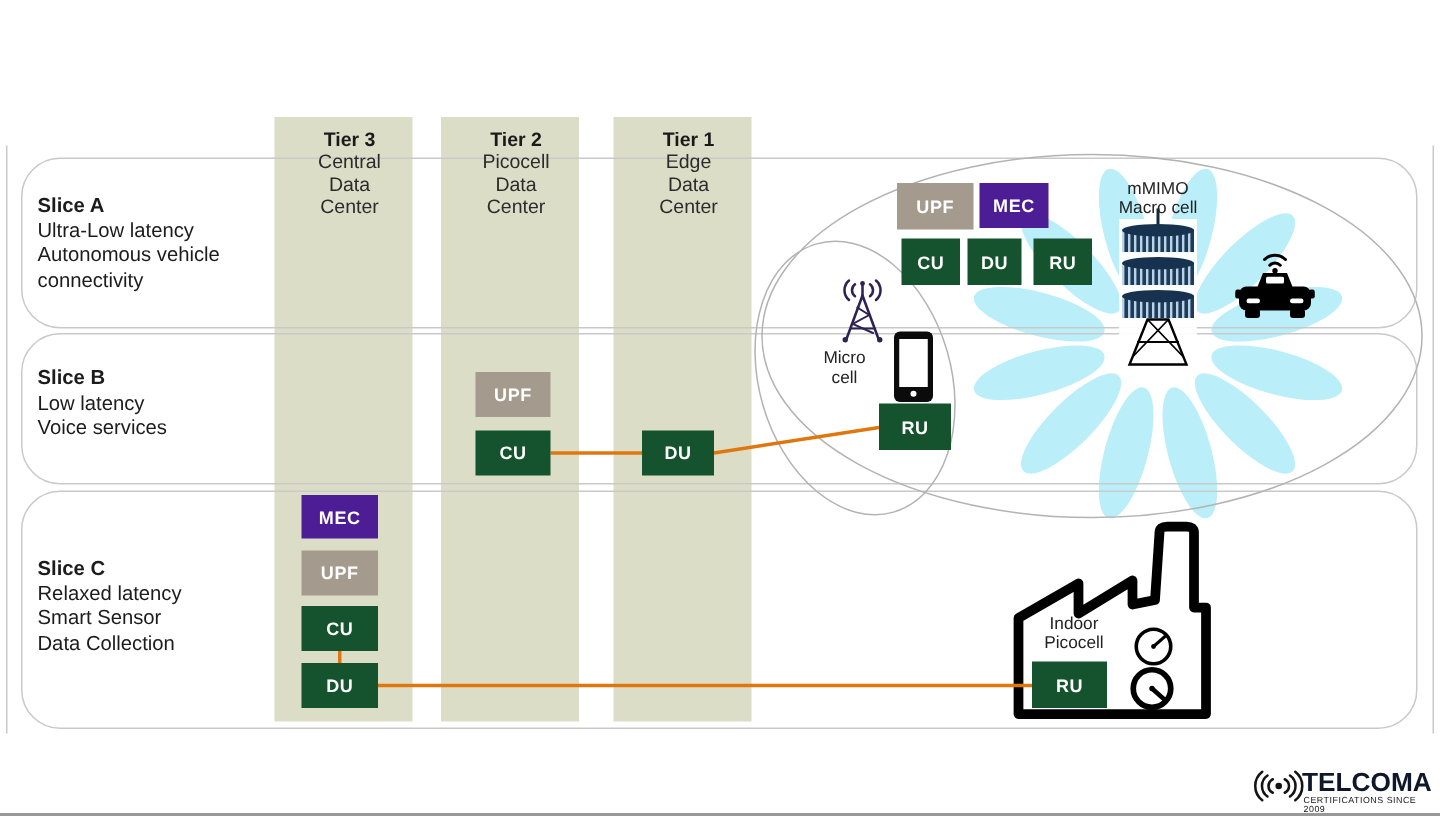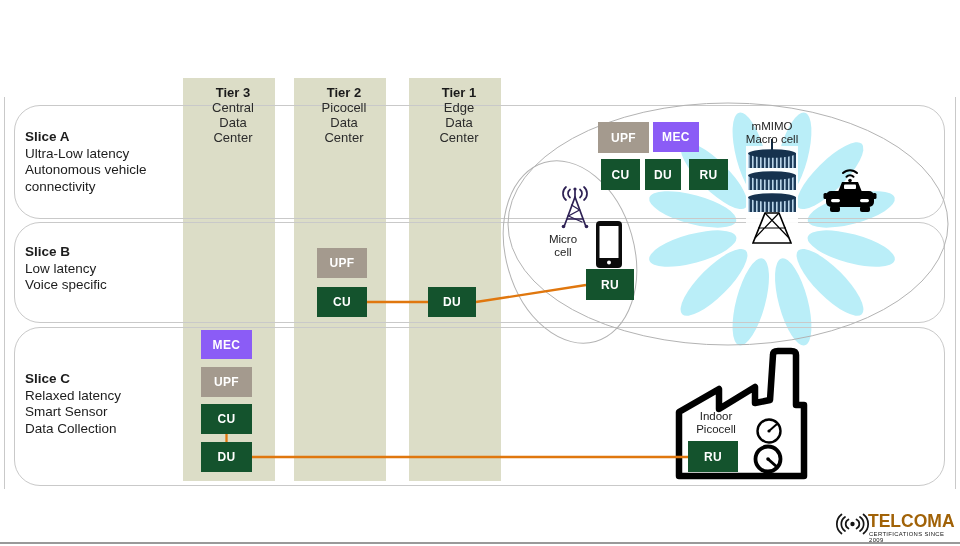--- a/index.html
+++ b/index.html
@@ -16,29 +16,29 @@
   .slice-row{left:14px;width:929px;border:1.4px solid #c9c9c9;border-radius:26px;z-index:2;background:transparent;}
   .slice-label{left:25px;font-size:13.5px;line-height:16.5px;color:#1c1c1c;z-index:5;}
   .slice-label b{font-weight:700;}
   
   .vline{width:1px;background:#c9c9c9;z-index:2;}
   #bottom-line{left:0;top:542px;width:960px;height:2px;background:#999;z-index:2;}
   
   .fbox{display:flex;align-items:center;justify-content:center;color:#fff;font-size:12px;
         font-weight:600;letter-spacing:.4px;z-index:4;}
   .taupe{background:#a49a8e;}
-  .cyan{background:#8b5cf6;}
+  .cyan{background:#4c1d95;}
   .plum{background:#14532d;}
   
   .cell-label{text-align:center;font-size:11.5px;line-height:13px;color:#222;z-index:5;}
   
   #petal-layer{left:0;top:0;z-index:1;pointer-events:none;}
   #main-layer{left:0;top:0;z-index:3;pointer-events:none;}
   
-  #logo-text{left:868px;top:512px;font-size:17.5px;font-weight:700;color:#a16207;letter-spacing:0;z-index:5;line-height:18px;}
+  #logo-text{left:868px;top:512px;font-size:17.5px;font-weight:700;color:#0f172a;letter-spacing:0;z-index:5;line-height:18px;}
   #logo-tagline{left:869px;top:531px;font-size:5.9px;letter-spacing:.35px;color:#141414;z-index:5;}
 </style>
 </head>
 <body>
 
 <div id="canvas">
 
 
   <div class="abs tier-col" style="left:183px"></div>
   <div class="abs tier-col" style="left:294px"></div>
@@ -90,21 +90,21 @@
 
   <div class="abs slice-label" style="top:129px">
     <b>Slice A</b>
     <div>Ultra-Low latency</div>
     <div>Autonomous vehicle</div>
     <div>connectivity</div>
   </div>
   <div class="abs slice-label" style="top:244px">
     <b>Slice B</b>
     <div>Low latency</div>
-    <div>Voice specific</div>
+    <div>Voice services</div>
   </div>
   <div class="abs slice-label" style="top:371px">
     <b>Slice C</b>
     <div>Relaxed latency</div>
     <div>Smart Sensor</div>
     <div>Data Collection</div>
   </div>
 
   <svg id="main-layer" class="abs" width="960" height="546">
     <defs>

